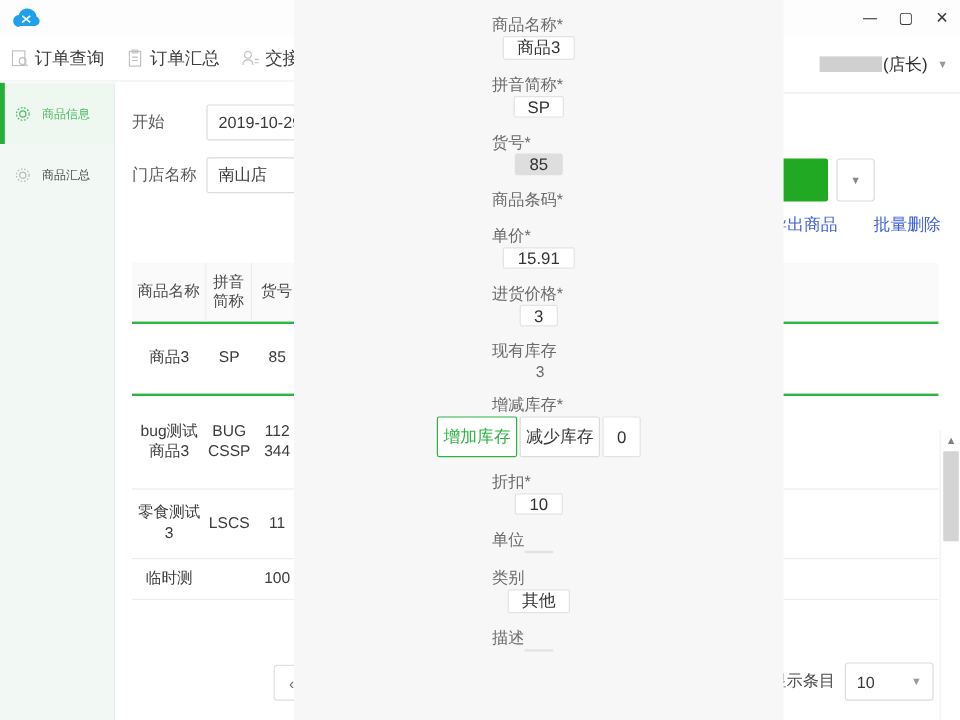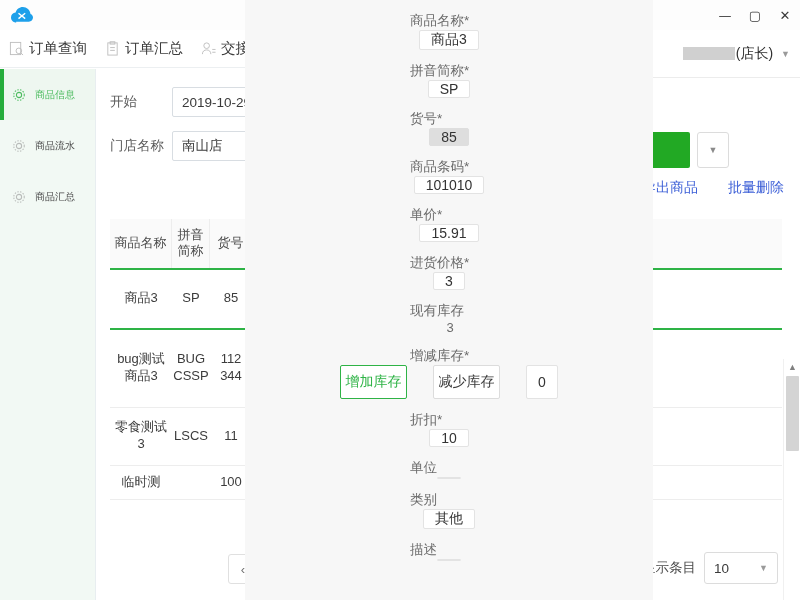--- a/index.html
+++ b/index.html
@@ -142,21 +142,21 @@
   }
   .minput.readonly { background:#dedede; border-color:#dedede; }
   .mstatic { font-size: 13px; color:#6b6b6b; padding-left: 2px; }
   .segbtn {
     height: 34px; border:1px solid #dcdcdc; background:#fff; border-radius:2px;
     display:flex; align-items:center; justify-content:center; font-size:14px; color:#3a3a3a;
   }
   .segbtn.on { border:1px solid #2eb346; color:#2eb346; }
   .yesno { flex:1; display:flex; gap: 13px; }
   .yesno .segbtn { flex:1; }
-  .stockrow { flex:1; display:flex; gap: 26px; }
+  .stockrow { flex:1; display:flex; gap: 2px; }
   .stockrow .segbtn { width: 67px; flex:none; }
   .stockrow .minput { flex:1; }
 </style>
 </head>
 <body>
 
 <div id="app">
 
   <div class="titlebar">
     <div class="logo">
@@ -213,29 +213,20 @@
 
   <div class="sidebar">
     <div class="side-item active">
       <span class="side-ico">
         <svg width="14" height="14" viewBox="0 0 16 16">
             <circle cx="8" cy="8" r="3" fill="none" stroke="#4cbb5f" stroke-width="1.2"></circle>
             <circle cx="8" cy="8" r="6" fill="none" stroke="#4cbb5f" stroke-width="1.2" stroke-dasharray="1.6 1.6"></circle>
           </svg>
       </span>
       <span>商品信息</span>
-    </div>
-    <div class="side-item">
-      <span class="side-ico">
-        <svg width="14" height="14" viewBox="0 0 16 16">
-            <circle cx="8" cy="8" r="3" fill="none" stroke="#8a8a8a" stroke-width="1.2"></circle>
-            <circle cx="8" cy="8" r="6" fill="none" stroke="#8a8a8a" stroke-width="1.2" stroke-dasharray="1.6 1.6"></circle>
-          </svg>
-      </span>
-      <span>商品流水</span>
     </div>
     <div class="side-item">
       <span class="side-ico">
         <svg width="14" height="14" viewBox="0 0 16 16">
             <circle cx="8" cy="8" r="3" fill="none" stroke="#8a8a8a" stroke-width="1.2"></circle>
             <circle cx="8" cy="8" r="6" fill="none" stroke="#8a8a8a" stroke-width="1.2" stroke-dasharray="1.6 1.6"></circle>
           </svg>
       </span>
       <span>商品汇总</span>
     </div>
@@ -364,21 +355,20 @@
       <span class="minput">SP</span>
     </div>
 
     <div class="mrow">
       <span class="mlabel">货号*</span>
       <span class="minput readonly">85</span>
     </div>
 
     <div class="mrow">
       <span class="mlabel">商品条码*</span>
-      <span class="minput">101010</span>
     </div>
 
     <div class="mrow">
       <span class="mlabel">单价*</span>
       <span class="minput">15.91</span>
     </div>
 
     <div class="mrow">
       <span class="mlabel">进货价格*</span>
       <span class="minput">3</span>

